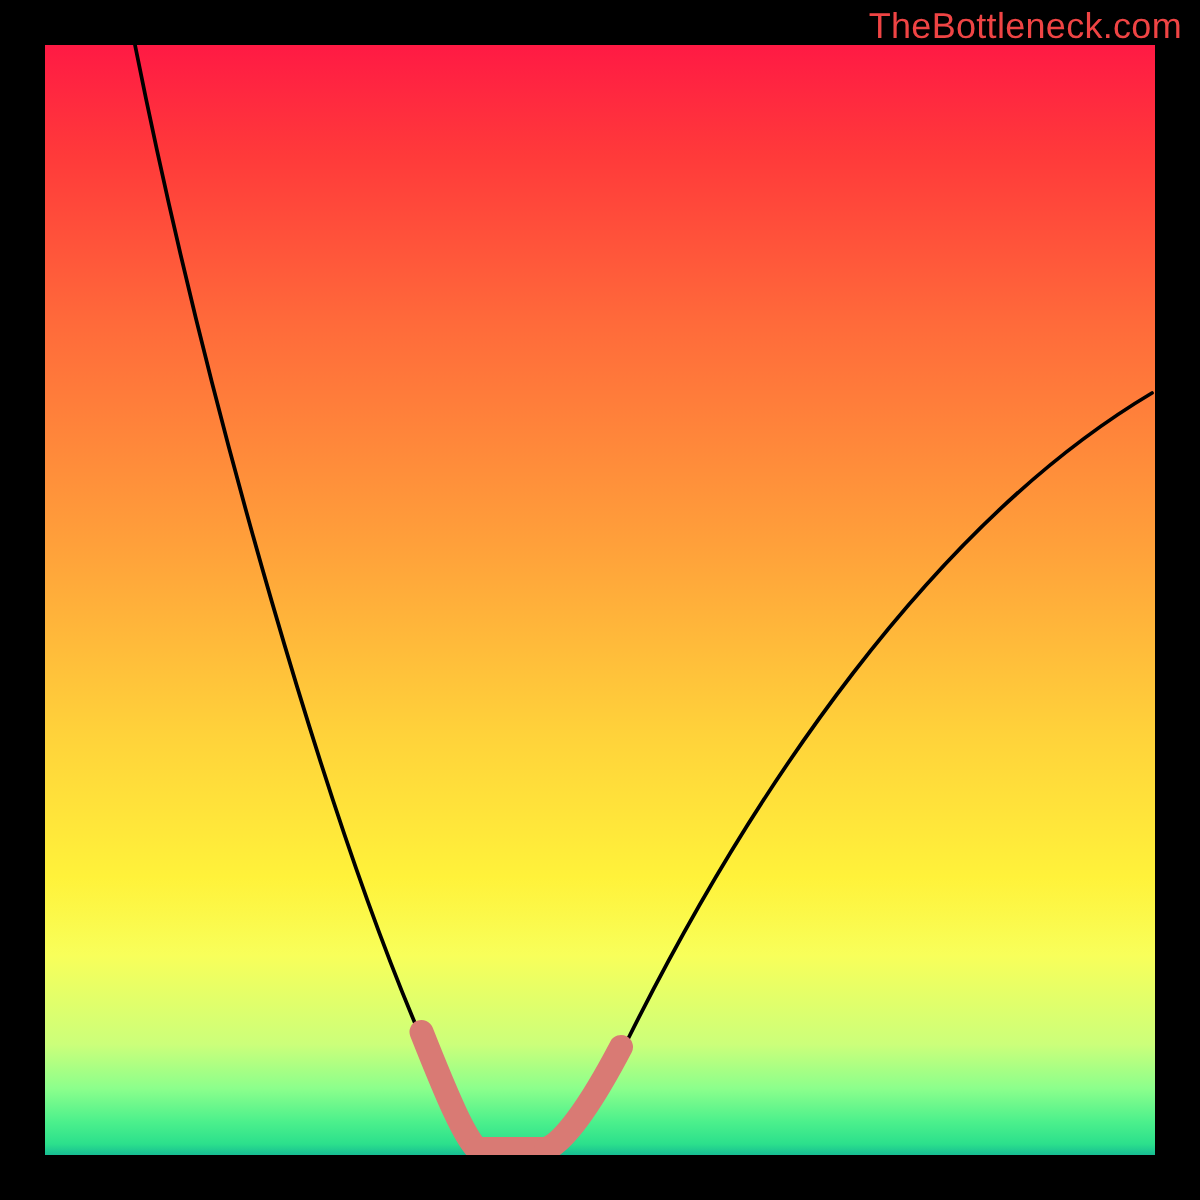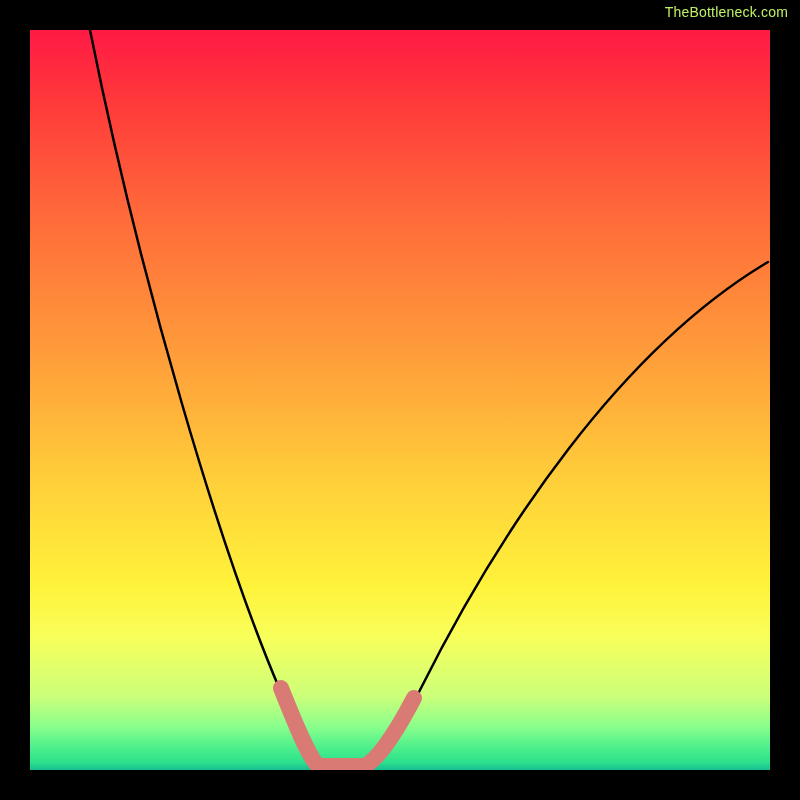--- a/index.html
+++ b/index.html
@@ -28,22 +28,22 @@
       #8cff8c 94%,
       #4cf08c 97%,
       #2ce08c 99%,
       #17bd93 100%);
   }
   .watermark {
     position: absolute;
     top: 4px;
     right: 12px;
     font-family: Arial, Helvetica, sans-serif;
-    font-size: 14px;
-    color: #bef264;
+    font-size: 24px;
+    color: #ef4444;
     font-weight: 500;
     letter-spacing: 0.2px;
   }
   svg.curve {
     position: absolute;
     left: 0; top: 0;
     width: 740px;
     height: 740px;
   }
 </style>

